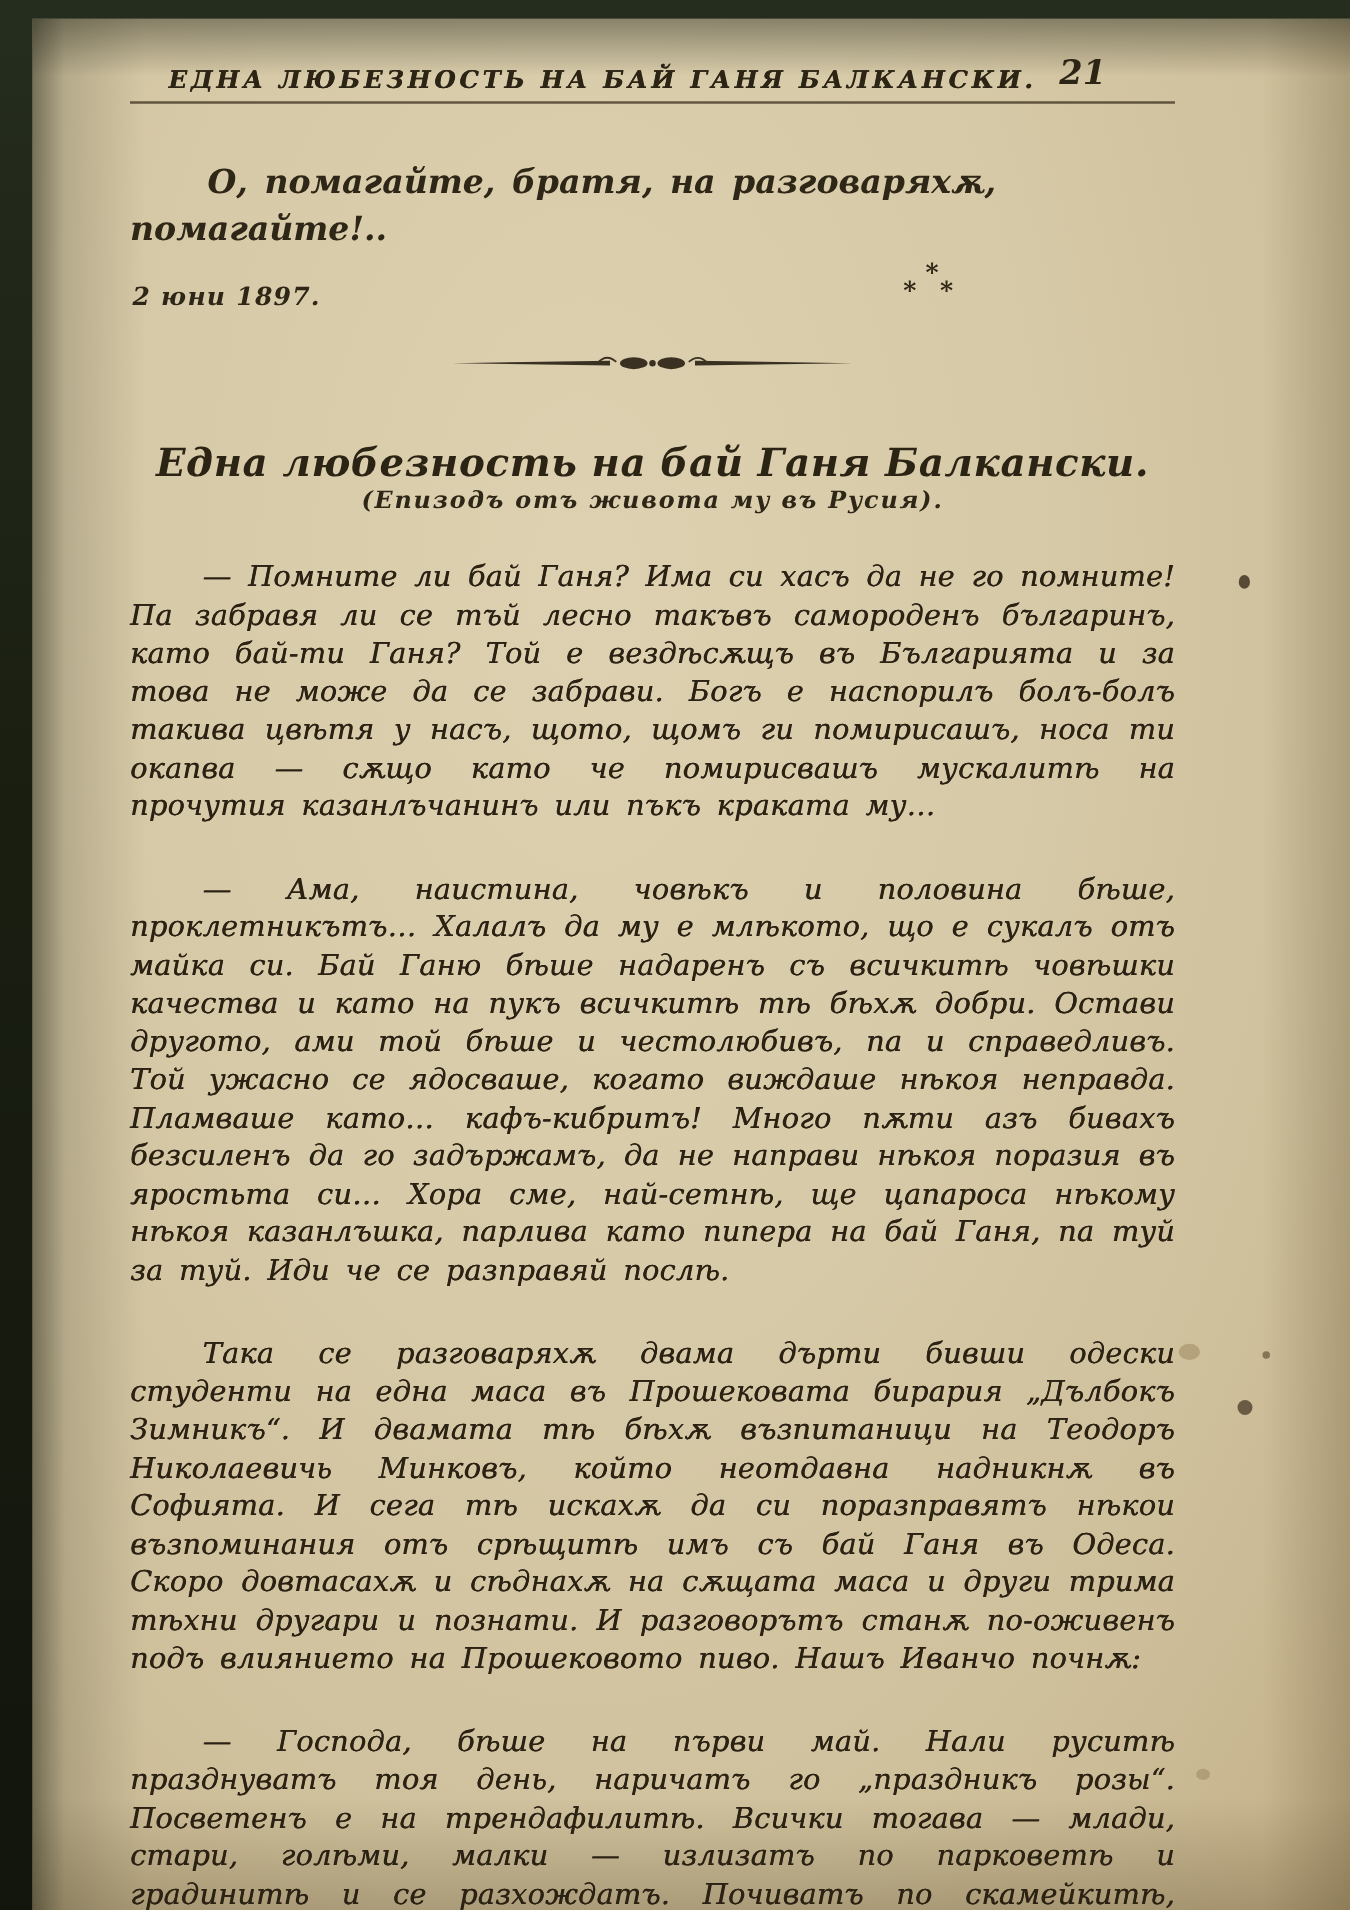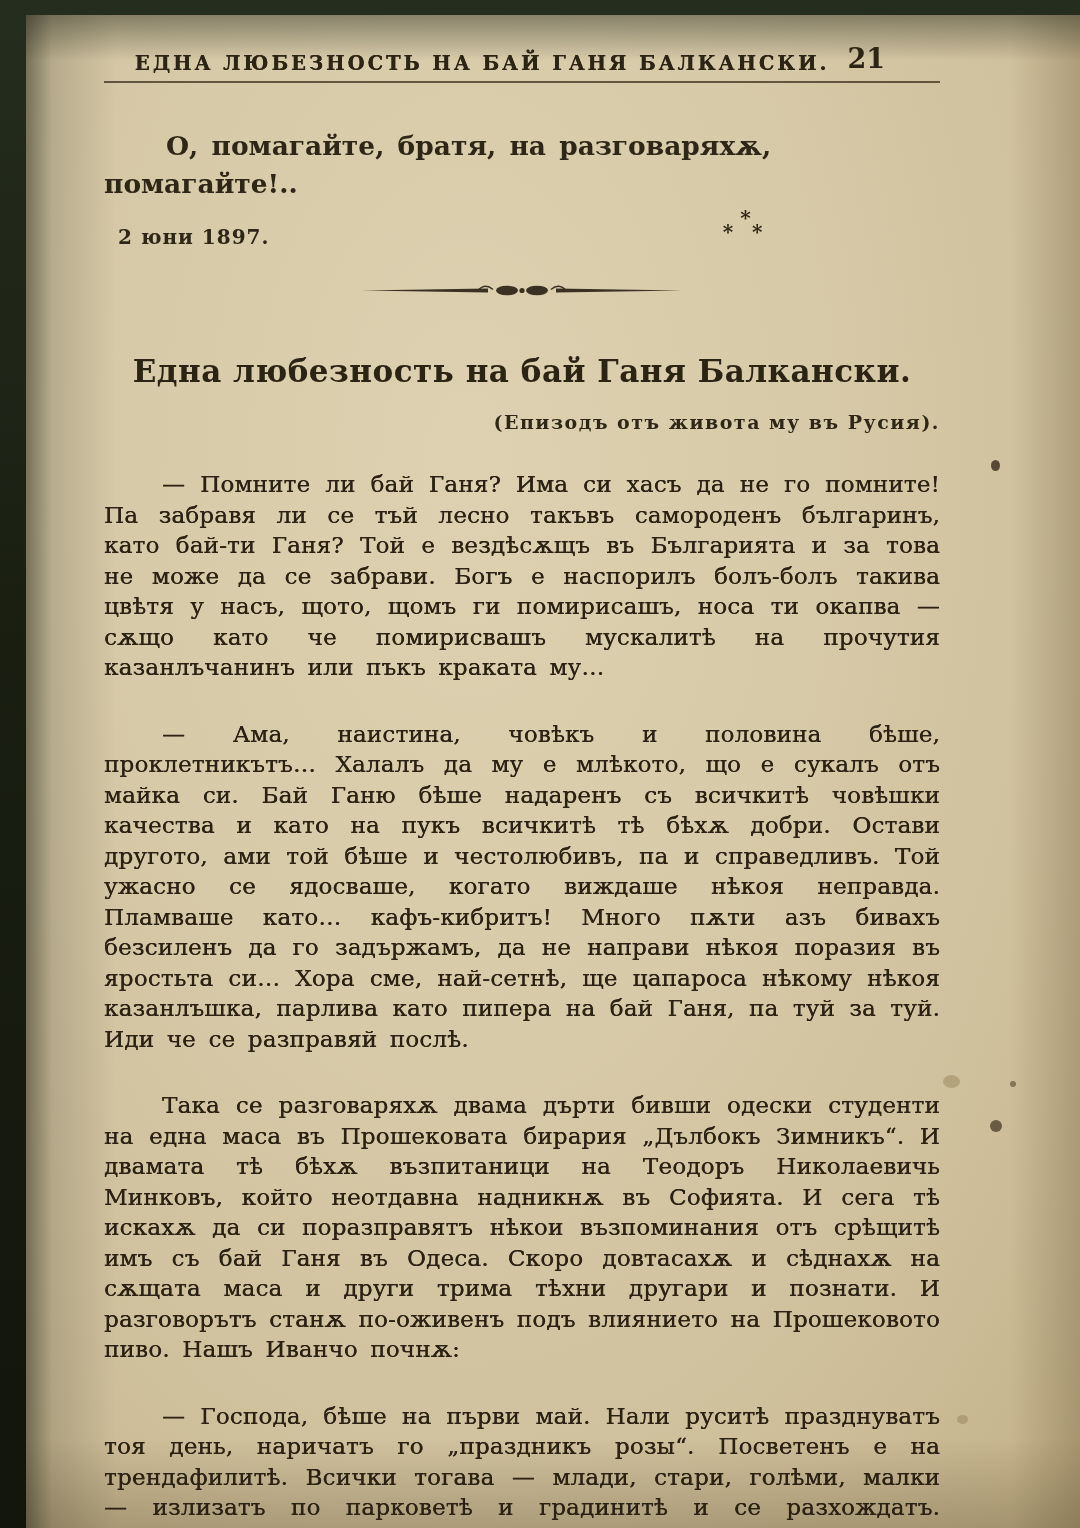--- a/index.html
+++ b/index.html
@@ -19,20 +19,21 @@
   .paper {
     position: absolute;
     left: 26px; top: 15px; right: 0; bottom: 0;
     color: #30281a;
     background:
       linear-gradient(to right, rgba(25,28,16,0.50) 0px, rgba(25,28,16,0.16) 26px, rgba(25,28,16,0.0) 90px),
       linear-gradient(to bottom, rgba(25,28,16,0.42) 0px, rgba(25,28,16,0.0) 46px),
       linear-gradient(to left, rgba(88,72,40,0.28) 0px, rgba(88,72,40,0.0) 70px),
       linear-gradient(to top, rgba(88,72,40,0.30) 0px, rgba(88,72,40,0.0) 90px),
       radial-gradient(ellipse at 42% 30%, #ddd1b1 0%, #d7caa8 40%, #cfc09c 72%, #c2b088 100%);
+    font-style: italic;
   }
   .content {
     position: relative;
     padding: 30px 140px 0 78px;
   }
 
   
   .running-header { position: relative; height: 34px; }
   .rh-title {
     position: absolute; left: calc(50% - 40px); top: 7px;
@@ -54,41 +55,41 @@
   .epigraph {
     margin-top: 44px;
     font-size: 26.5px; font-weight: bold; line-height: 38px;
     color: #2e2616;
     word-spacing: 4px;
   }
   .epigraph p { text-indent: 62px; }
 
   .date-row { position: relative; margin-top: 12px; height: 46px; }
   .date {
-    position: absolute; left: 14px; top: 10px;
+    position: absolute; left: 2px; top: 10px;
     font-weight: bold; font-size: 20px; letter-spacing: 1px; color: #2e2616;
   }
   .asterism {
     position: absolute; left: 74%; top: -4px;
     display: inline-flex; flex-direction: column; align-items: center;
     font-weight: bold; font-size: 20px; line-height: 14px; color: #2e2616;
   }
   .asterism .ast-bottom { letter-spacing: 6px; }
 
   
   .divider { margin-top: 20px; text-align: center; height: 18px; }
 
   
   .article-title {
     margin-top: 54px; text-align: center;
     font-size: 31px; font-weight: bold; letter-spacing: 0.5px;
     color: #2b2313;
   }
   .article-subtitle {
-    margin-top: 22px; text-align: right;
+    text-align: center;
     font-size: 19px; font-weight: bold; letter-spacing: 1.5px;
     color: #2e2616;
   }
 
   
   .article-body {
     margin-top: 36px;
     font-size: 23px; line-height: 30.5px;
     text-align: justify;
     word-spacing: 5px; letter-spacing: 0.2px;

